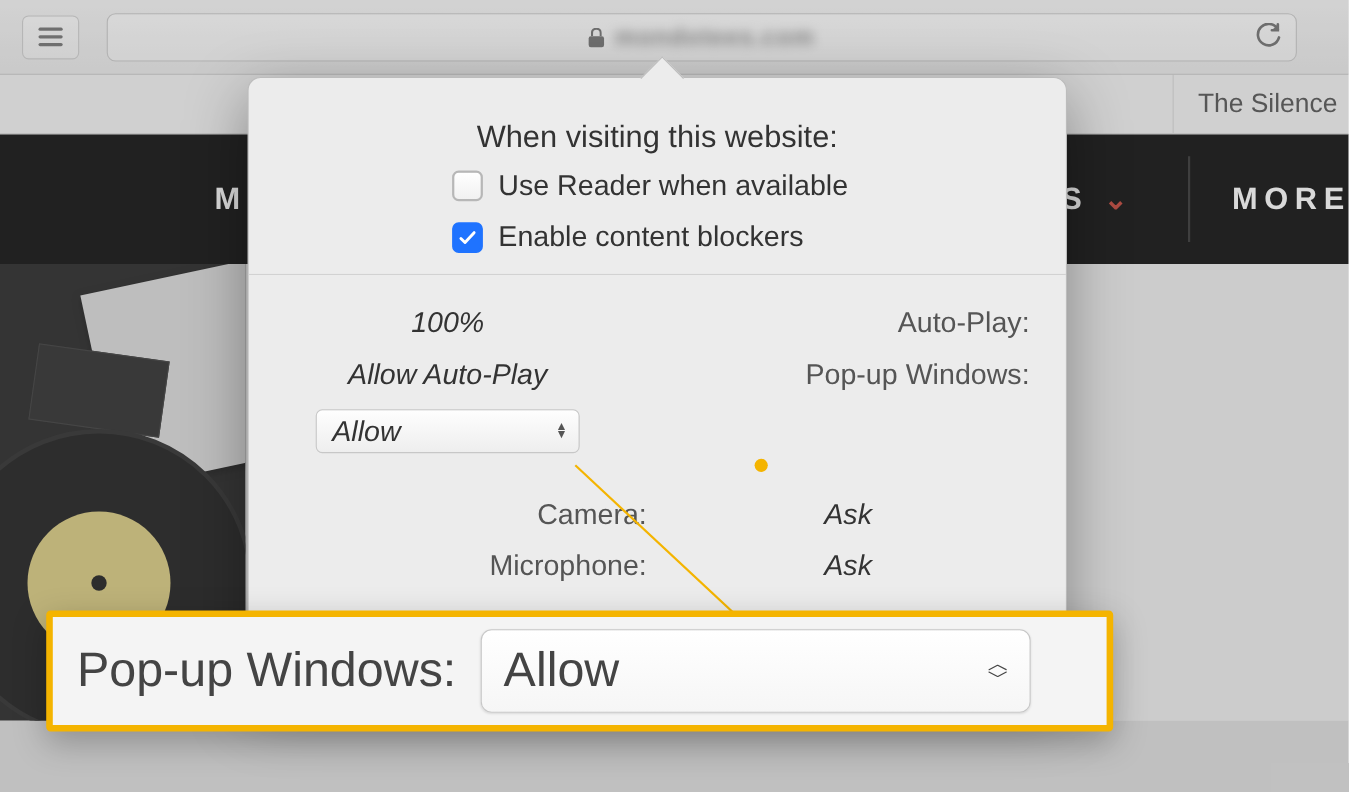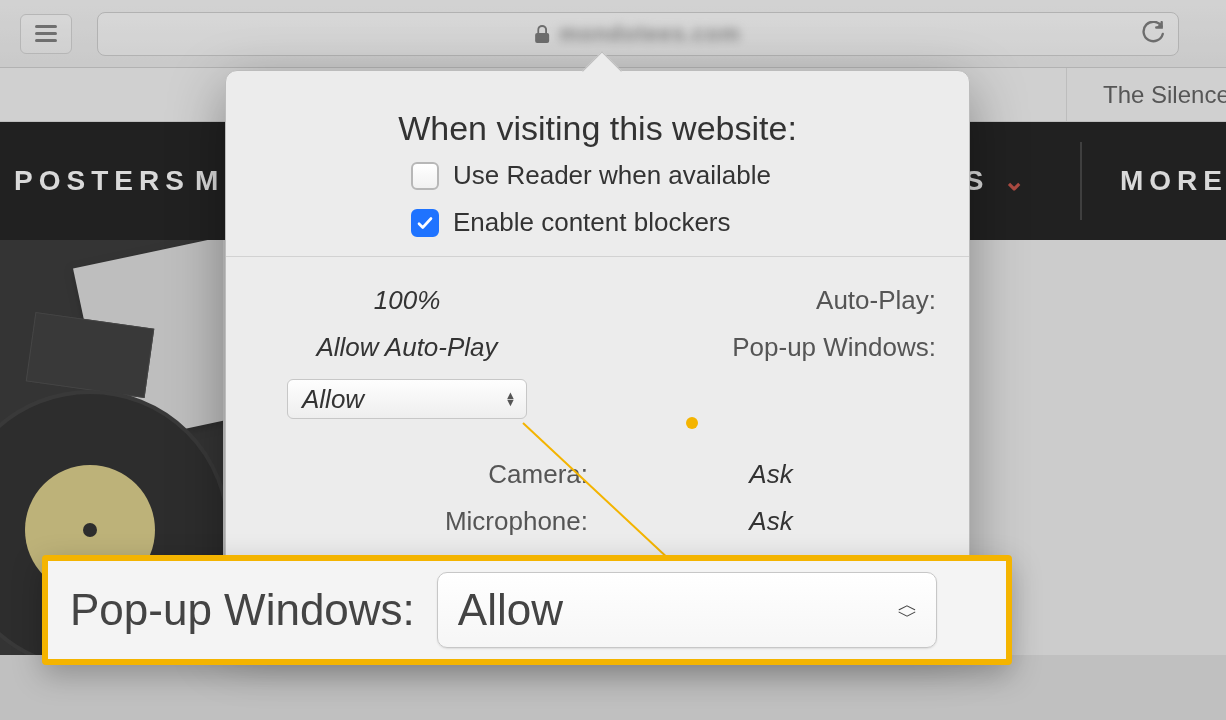--- a/index.html
+++ b/index.html
@@ -51,21 +51,21 @@
 
   
   .tab-strip {
     position:absolute; top:68px; left:0; right:0; height:54px;
     background:#f3f3f3; border-bottom:1px solid #d8d8d8;
     z-index:9;
   }
   .tab-right {
     position:absolute; right:0; top:0; bottom:0; width:160px;
     border-left:1px solid #d8d8d8;
-    display:flex; align-items:center; padding-left:36px;
+    display:flex; align-items:center; padding-left:22px;
     font-size:24px; color:#4a4a4a;
     background:#f3f3f3;
     white-space:nowrap; overflow:hidden;
   }
 
   
   .site-nav {
     position:absolute; top:122px; left:0; right:0; height:118px;
     background:#000; z-index:8;
     color:#fff; display:flex; align-items:center;
@@ -100,21 +100,21 @@
     background:#ececec; border:1px solid #bcbcbc; border-radius:12px;
     box-shadow:0 18px 55px rgba(0,0,0,.35);
     z-index:50;
   }
   .popover .arrow{
     position:absolute; top:-14px; left:362px; width:28px; height:28px;
     background:#ececec; border-left:1px solid #bcbcbc; border-top:1px solid #bcbcbc;
     transform:rotate(45deg);
   }
   .pop-title{
-    text-align:center; font-size:34px; color:#333; margin-top:38px;
+    text-align:center; font-size:28px; color:#333; margin-top:38px;
   }
   .pop-checks{
     margin-top:12px; margin-left:185px; font-size:26px; color:#333;
   }
   .chk-row{ display:flex; align-items:center; gap:14px; margin-bottom:16px;}
   .chkbx{
     width:28px; height:28px; border:2px solid #b7b7b7; border-radius:6px;
     background:linear-gradient(#fff,#f1f1f1);
     display:flex; align-items:center; justify-content:center;
   }
@@ -197,21 +197,20 @@
   </div>
 </div>
 
 <div class="tab-strip">
   <div class="tab-right">
     <span>The Silence</span>
   </div>
 </div>
 
 <div class="site-nav">
-  <div class="nav-left">POSTERS</div>
   <div class="nav-m">M</div>
   <div class="nav-es">
     <span>ES</span>
     <span class="chev">⌄</span>
   </div>
   <div class="sep"></div>
   <div class="nav-more">MORE</div>
 </div>
 
 <div class="page-body">

